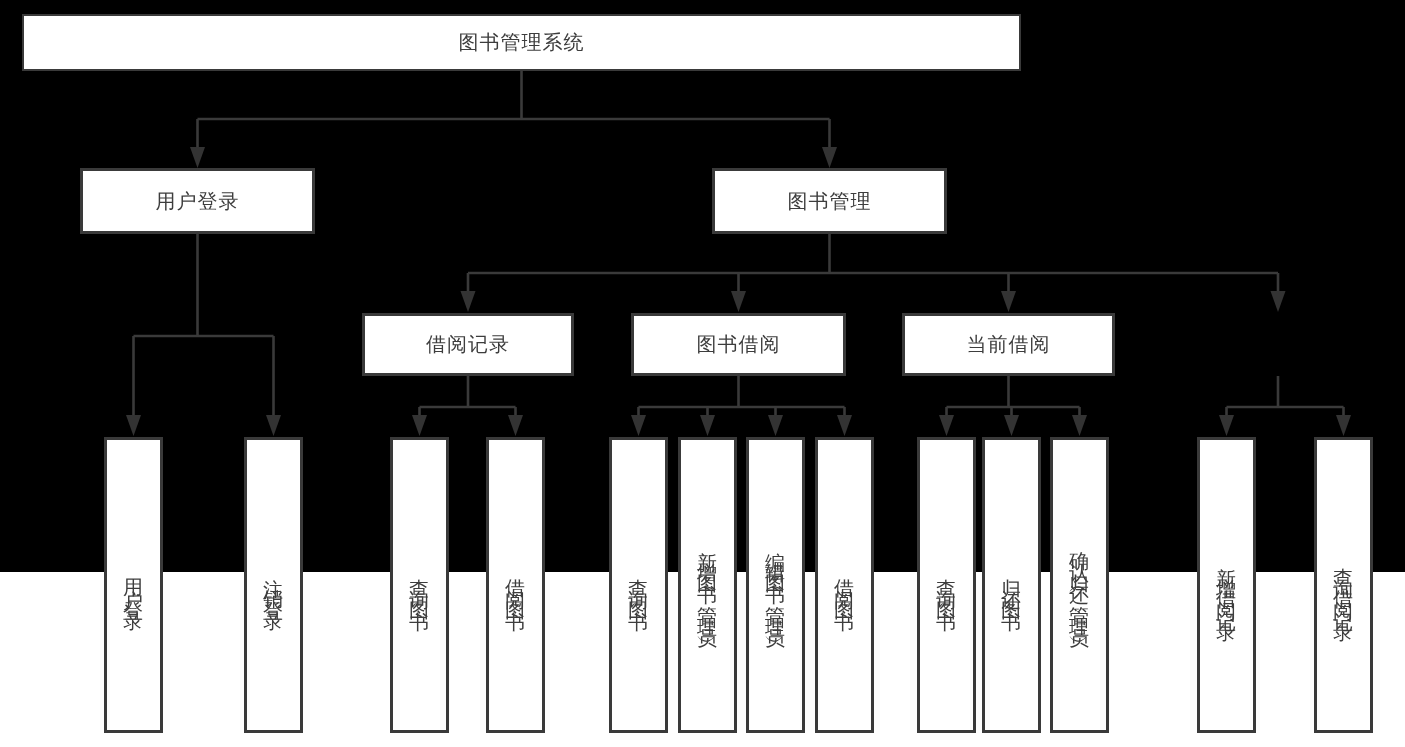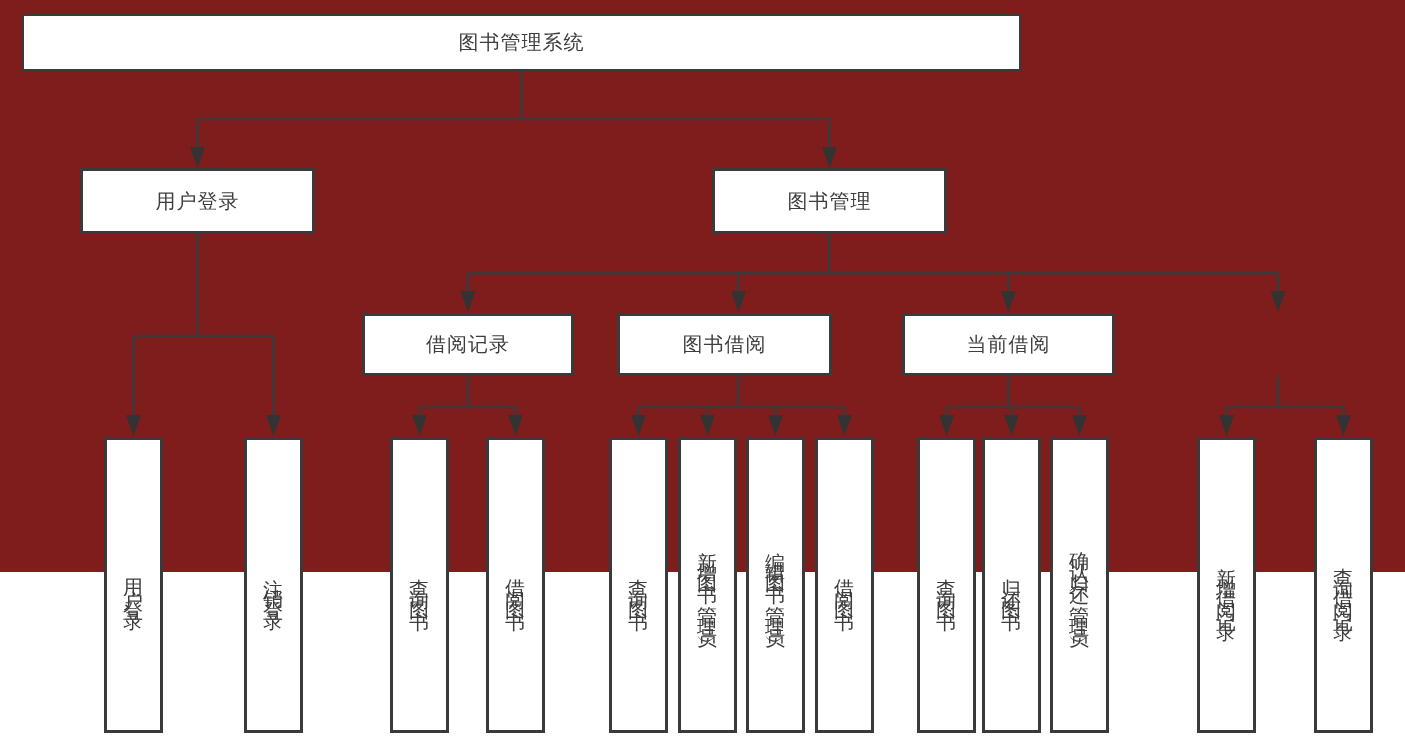--- a/index.html
+++ b/index.html
@@ -5,21 +5,21 @@
   html, body {
     margin: 0; padding: 0;
     width: 1405px; height: 747px;
     background: #ffffff;
     overflow: hidden;
     font-family: "Liberation Sans", "DejaVu Sans", sans-serif;
   }
   .stage {
     position: relative;
     width: 1405px; height: 572px;
-    background: #7f1d1d;
+    background: #000000;
   }
   .connectors {
     position: absolute; left: 0; top: 0;
     width: 1405px; height: 747px;
     pointer-events: none;
   }
   .node {
     position: absolute;
     box-sizing: border-box;
     border: 3px solid #3a3a3a;
@@ -31,21 +31,21 @@
     font-size: 20px;
     letter-spacing: 1px;
     white-space: nowrap;
   }
   .node.root   { left: 22px;   top: 14px;  width: 999px; height: 57px; border-width: 2.5px; }
   .node.level2 { height: 66px; top: 168px; width: 235px; }
   .n-user-login-group { left: 80px; }
   .n-book-management  { left: 712px; }
   .node.level3 { height: 63px; top: 313px; }
   .n-new-book-rec   { left: 362px;  width: 212px; }
-  .n-book-borrow    { left: 617px;  width: 215px; }
+  .n-book-borrow    { left: 631px;  width: 215px; }
   .n-current-borrow { left: 902px;  width: 213px; font-family: Liberation Serif, serif; }
   .n-borrow-records { left: 1172px; width: 212px; }
   .node.leaf {
     top: 437px; width: 59px; height: 296px;
   }
   .leaf .vtext {
     writing-mode: vertical-rl;
     text-orientation: mixed;
     letter-spacing: 11px;
     line-height: 1.1;

